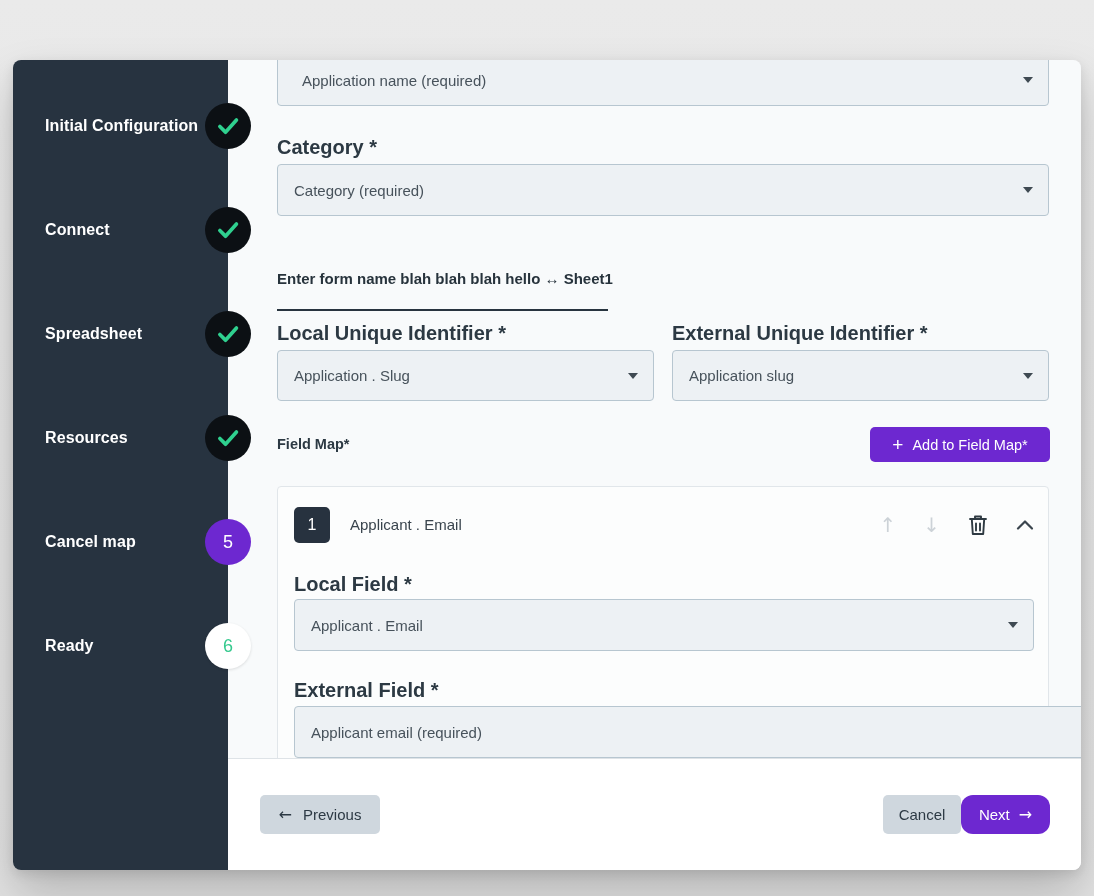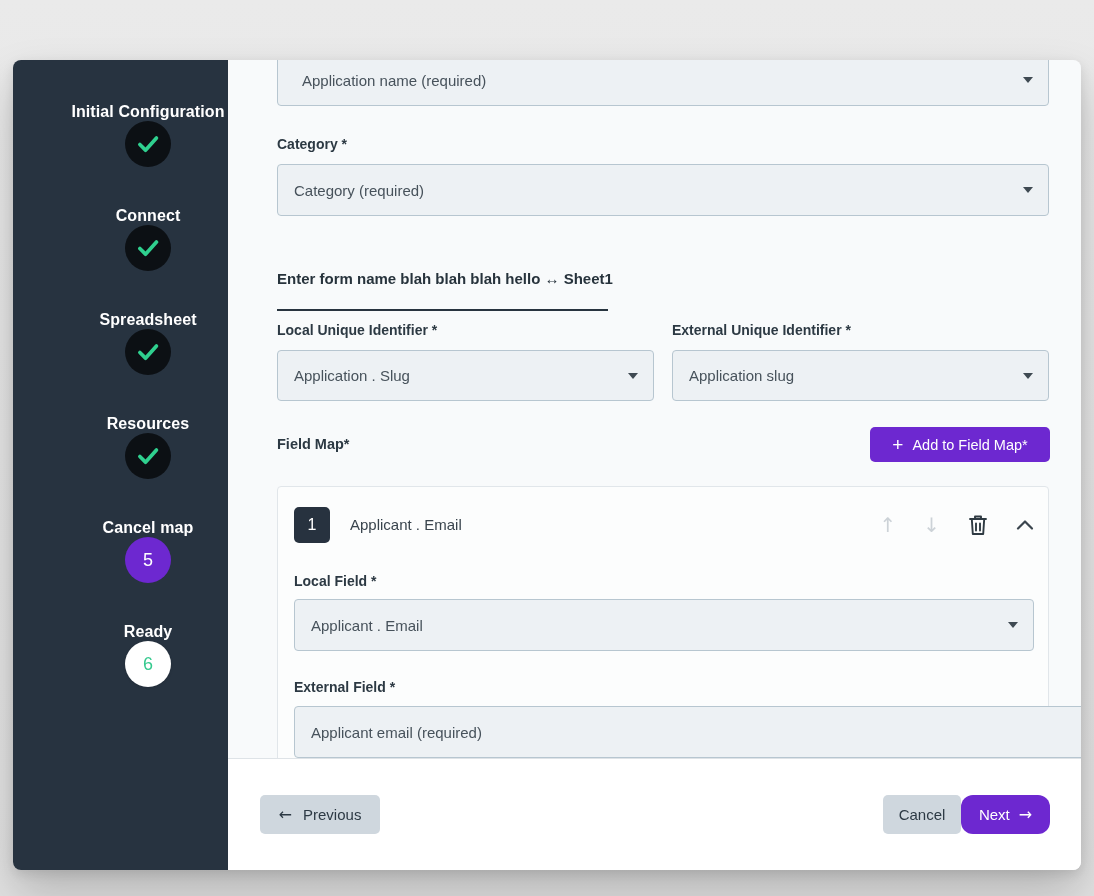--- a/index.html
+++ b/index.html
@@ -5,32 +5,32 @@
   * { margin:0; padding:0; box-sizing:border-box; }
   html,body { width:1094px; height:896px; overflow:hidden; }
   body { font-family:"Liberation Sans","DejaVu Sans",sans-serif; background:#e9e9e9; }
   .page { position:relative; width:1094px; height:896px; background:linear-gradient(#eaeaea, #e2e2e2); }
 
   .modal { position:absolute; left:13px; top:60px; width:1068px; height:810px; display:flex;
            border-radius:8px; box-shadow:0 24px 48px rgba(0,0,0,.20), 0 4px 12px rgba(0,0,0,.10); }
 
   
   .sidebar { flex:none; width:215px; background:#273340; border-radius:8px 0 0 8px; position:relative; z-index:3; }
-  .step { position:absolute; left:32px; right:-23px; height:46px; display:flex; align-items:center; justify-content:space-between; cursor:pointer;flex-direction:column; }
+  .step { position:absolute; left:32px; right:-23px; height:46px; display:flex; align-items:center; justify-content:space-between; cursor:pointer; }
   .step-label { color:#ffffff; font-size:16px; font-weight:600; letter-spacing:.1px; }
   .circle { flex:none; width:46px; height:46px; border-radius:50%; display:flex; align-items:center; justify-content:center; }
   .circle.done { background:#0c1014; }
   .circle.current { background:#6d28d0; color:#ffffff; font-size:18px; }
   .circle.upcoming { background:#ffffff; color:#35c98e; font-size:18px; box-shadow:0 1px 3px rgba(0,0,0,.12); }
 
   
   .content { flex:1; background:#f8fafb; border-radius:0 8px 8px 0; display:flex; flex-direction:column; overflow:hidden; position:relative; }
   .scroll-area { position:relative; height:698px; overflow:hidden; }
 
-  .flabel { position:absolute; font-size:14px; font-weight:600; color:#2c3943; white-space:nowrap; }
+  .flabel { position:absolute; font-size:20px; font-weight:600; color:#2c3943; white-space:nowrap; }
   .select { position:absolute; background:#edf1f4; border:1px solid #b7c6d0; border-radius:4px;
             display:flex; align-items:center; justify-content:space-between;
             padding:0 15px 0 16px; font-size:15px; color:#47525b; cursor:pointer; }
   .caret { width:0; height:0; border-left:5.5px solid transparent; border-right:5.5px solid transparent; border-top:6.5px solid #3f4a52; }
 
   .form-name { position:absolute; left:49px; top:210px; font-size:15px; font-weight:600; color:#27333c; }
   .form-underline { position:absolute; left:49px; top:249px; width:331px; height:2px; background:#28343f; }
 
   .add-btn { position:absolute; left:642px; top:367px; width:180px; height:35px; background:#6d28d0; color:#fff;
              border:none; border-radius:5px; font-size:14.5px; display:flex; align-items:center; justify-content:center; gap:9px;

